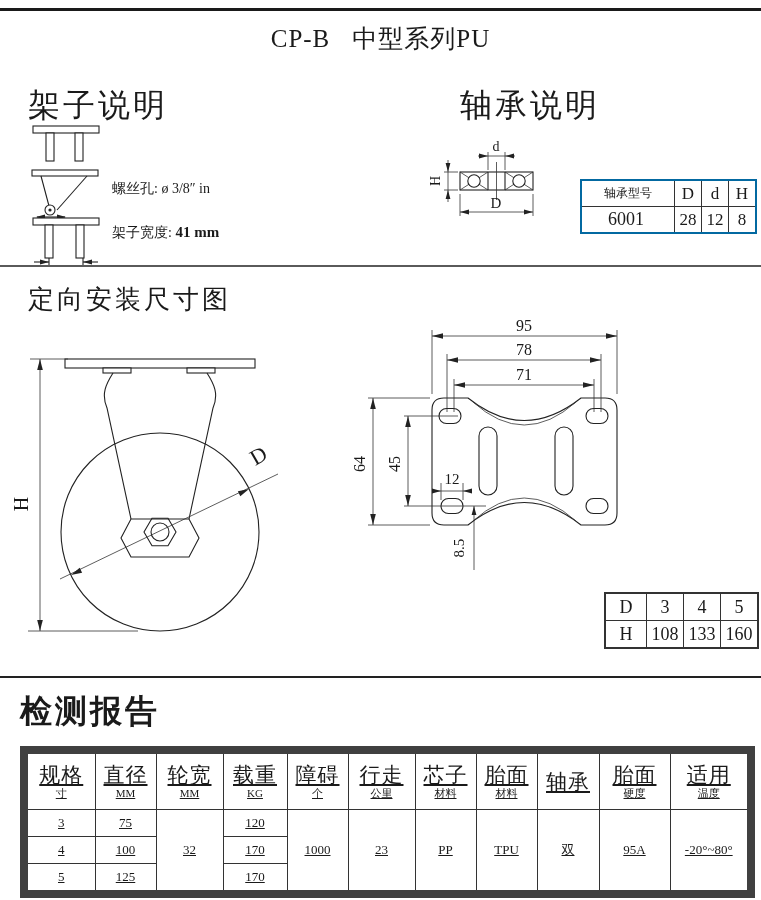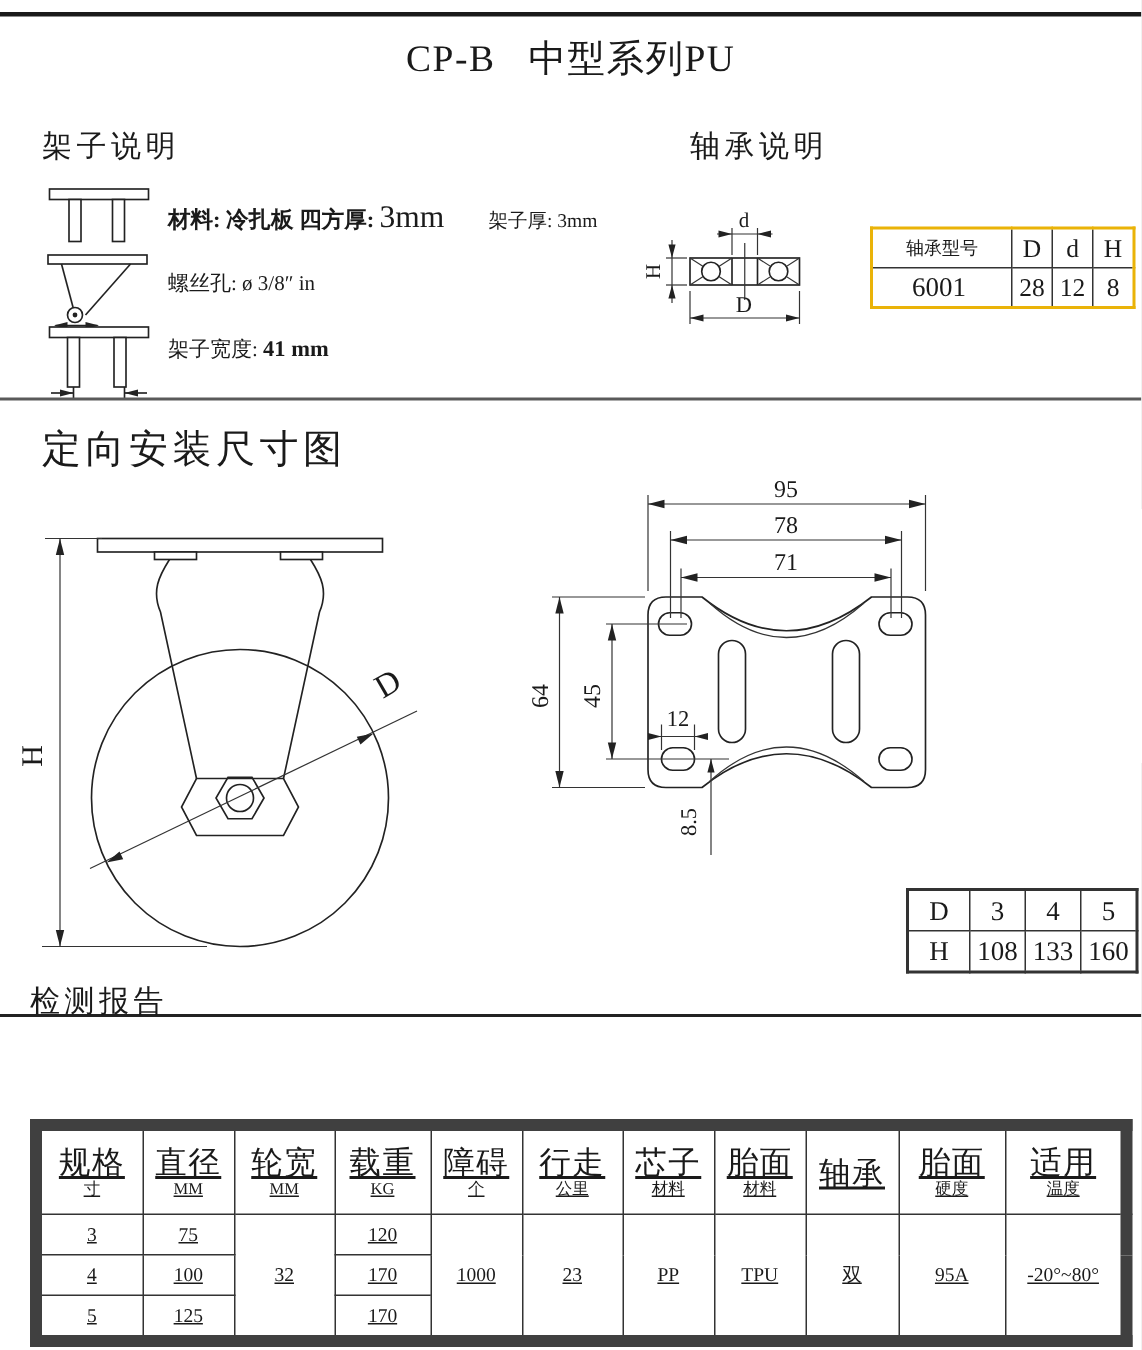--- a/index.html
+++ b/index.html
@@ -8,36 +8,36 @@
   .abs{position:absolute;}
   .rule{position:absolute;left:0;width:761px;}
   #top-rule{top:8px;height:3px;background:#1a1a1a;}
   #mid-rule1{top:265px;height:2px;background:#5a5a5a;}
   #mid-rule2{top:676px;height:2px;background:#222;}
   
   #title{top:22px;left:0;width:761px;text-align:center;white-space:nowrap;}
   #title .model{font-size:25px;letter-spacing:1px;}
   #title .series{font-size:25px;margin-left:22px;letter-spacing:1px;}
   
-  .heading{font-size:20px;letter-spacing:3px;}
+  .heading{font-size:32px;letter-spacing:3px;}
   
   .frame-text{font-size:14px;white-space:nowrap;}
   .frame-text b{font-size:15px;}
   .big-val{font-size:21px;font-weight:normal;}
   .small-extra{font-size:13px;margin-left:26px;}
   svg{overflow:visible;}
   svg .ln{stroke:#222;fill:none;stroke-width:1.1;}
   svg .thin{stroke:#333;fill:none;stroke-width:0.8;}
   svg .fillw{fill:#fff;stroke:#222;stroke-width:1.1;}
   svg .arr{fill:#222;stroke:none;}
   svg text{fill:#1a1a1a;font-family:"Liberation Serif","DejaVu Serif",serif;}
   
   table{border-collapse:collapse;background:#fff;}
   td,th{border:1px solid #333;text-align:center;font-weight:normal;padding:0;}
-  #bearing-table{border:2px solid #eab308;}
+  #bearing-table{border:2px solid #0369a1;margin-top:28px;}
   #bearing-table td{font-size:17px;height:25px;}
   #bearing-table .btype{font-size:12px;width:92px;}
   #bearing-table .bval{width:26px;}
   #bearing-table .bmodel{font-size:18px;text-align:center;padding-right:4px;}
   #dh-table{border:2px solid #333;}
   #dh-table td{font-size:18px;width:36px;height:26px;}
   #dh-table td.first{width:40px;}
   #report-table{border:8px solid #404040;table-layout:fixed;width:727px;text-decoration:underline;}
   #report-table th{height:55px;vertical-align:middle;}
   #report-table th .main{font-size:21px;line-height:24px;letter-spacing:1px;}
@@ -55,25 +55,20 @@
     <span class="model">CP-B</span><span class="series">中型系列PU</span>
   </div>
 
   <div class="abs heading" style="top:84px;left:28px;">架子说明</div>
 
   <svg class="abs" style="top:123px;left:30px;" width="72" height="44" viewBox="0 0 72 44">
     <rect class="fillw" x="3" y="3" width="66" height="7"></rect>
     <rect class="fillw" x="16" y="10" width="8" height="28"></rect>
     <rect class="fillw" x="45" y="10" width="8" height="28"></rect>
   </svg>
-  <div class="abs frame-text" style="top:132px;left:112px;">
-    <b>材料: 冷扎板  四方厚:</b>
-    <span class="big-val">3mm</span>
-    <span class="small-extra">架子厚: 3mm</span>
-  </div>
 
   <svg class="abs" style="top:168px;left:28px;" width="74" height="54" viewBox="0 0 74 54">
     <rect class="fillw" x="4" y="2" width="66" height="6"></rect>
     <line class="ln" x1="13" y1="8" x2="21" y2="38"></line>
     <line class="ln" x1="59" y1="8" x2="29" y2="42"></line>
     <circle class="fillw" cx="22" cy="42" r="5"></circle>
     <circle class="arr" cx="22" cy="42" r="1.6"></circle>
     <line class="ln" x1="9" y1="49" x2="37" y2="49"></line>
     <polygon class="arr" points="0,0 -9,2.4 -9,-2.4" transform="translate(38,49)"></polygon>
     <polygon class="arr" points="0,0 -9,2.4 -9,-2.4" transform="translate(8,49) rotate(180)"></polygon>
@@ -251,21 +246,21 @@
       <td class="first">H</td>
       <td>108</td>
       <td>133</td>
       <td>160</td>
     </tr>
   </tbody>
     </table>
 
   <div id="mid-rule2" class="rule"></div>
 
-  <div class="abs heading" style="top:654px;left:20px;">检测报告</div>
+  <div class="abs heading" style="top:690px;left:20px;font-weight:bold;">检测报告</div>
 
   <table id="report-table" class="abs" style="top:746px;left:20px;">
     <colgroup>
       <col style="width:71px">
         <col style="width:61px">
         <col style="width:67px">
         <col style="width:64px">
       <col style="width:61px">
         <col style="width:67px">
         <col style="width:61px">

